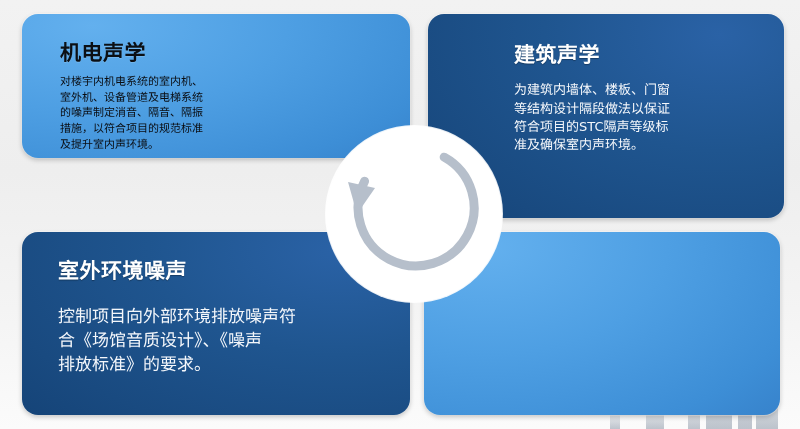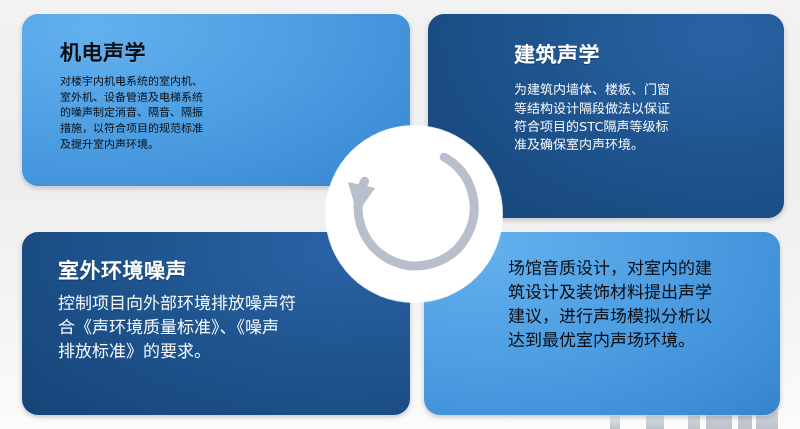--- a/index.html
+++ b/index.html
@@ -77,33 +77,33 @@
   .card .body {
     line-height: 1.42;
     white-space: pre-line;
   }
   .card.light .title { color: #0b0f14; text-shadow: 0 1px 0 rgba(255,255,255,0.14); }
   .card.light .body  { color: #0a0d12; }
   .card.dark  .title { color: #ffffff; text-shadow: 0 1px 1px rgba(0,0,0,0.30); }
   .card.dark  .body  { color: #f4f7fb; }
 
   
-  #card-mep   { left: 22px;  top: 14px;  width: 388px; height: 172px; }
+  #card-mep   { left: 22px;  top: 14px;  width: 388px; height: 144px; }
   #card-arch  { left: 428px; top: 14px;  width: 356px; height: 204px; }
   #card-env   { left: 22px;  top: 232px; width: 388px; height: 183px; }
   #card-room  { left: 424px; top: 232px; width: 356px; height: 183px; }
 
   #card-mep  .card-inner { padding: 28px 22px 0 38px; }
   #card-arch .card-inner { padding: 30px 22px 0 86px; }
   #card-env  .card-inner { padding: 28px 22px 0 36px; }
   #card-room .card-inner { padding: 24px 22px 0 84px; }
 
   #card-mep  .title { font-size: 21px; margin: 0 0 9px 0; }
   #card-arch .title { font-size: 21px; margin: 0 0 14px 0; }
-  #card-env  .title { font-size: 21px; margin: 0 0 8px 0; }
+  #card-env  .title { font-size: 21px; margin: 0 0 21px 0; }
   #card-room .title { font-size: 20px; margin: 0 0 9px 0; }
 
   #card-mep  .body { font-size: 11px; max-width: 300px; }
   #card-arch .body { font-size: 13px; max-width: 268px; }
   #card-env  .body { font-size: 17px; max-width: 320px; }
   #card-room .body { font-size: 17px; max-width: 262px; }
 
   
   .hub {
     position: absolute;
@@ -161,31 +161,27 @@
 等结构设计隔段做法以保证
 符合项目的STC隔声等级标
 准及确保室内声环境。</div>
     </div>
   </div>
 
   <div class="card dark" id="card-env">
     <div class="card-inner">
       <div class="title">室外环境噪声</div>
       <div class="body">控制项目向外部环境排放噪声符
-合《声环境质量标准》、《噪声
+合《场馆音质设计》、《噪声
 排放标准》的要求。</div>
     </div>
   </div>
 
   <div class="card light" id="card-room">
     <div class="card-inner">
-      <div class="body">场馆音质设计，对室内的建
-筑设计及装饰材料提出声学
-建议，进行声场模拟分析以
-达到最优室内声场环境。</div>
     </div>
   </div>
 
   <div class="hub">
     <div class="hub-disc"></div>
     <svg viewBox="0 0 176 176">
 
       <path d="M 34.5 62.5
                A 58 58 0 1 0 110 27.5" fill="none" stroke="#b6bfcb" stroke-width="9" stroke-linecap="round" transform="rotate(8 88 88)"></path>
 

